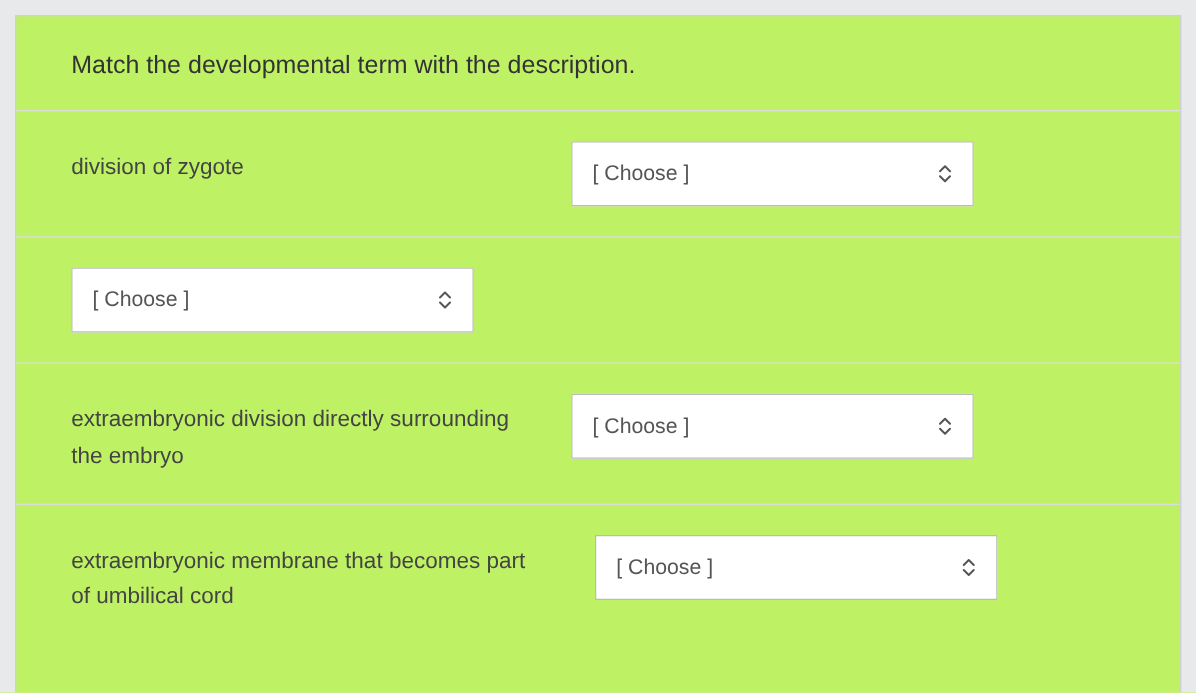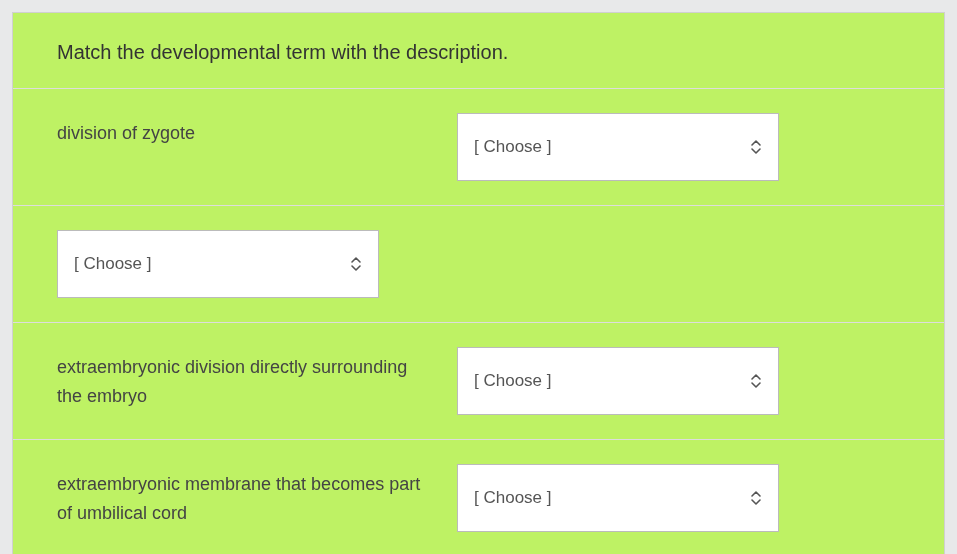--- a/index.html
+++ b/index.html
@@ -29,35 +29,36 @@
       border-bottom: 1px solid #ddd;
     }
     .match-row {
       display: flex;
       align-items: flex-start;
       padding: 24px 44px;
       border-bottom: 1px solid #ddd;
     }
     .match-row:last-child {
       border-bottom: none;
+      gap: 19px;
     }
     .description {
       flex: 0 0 400px;
       color: #444;
       font-size: 18px;
       line-height: 1.6;
       padding-top: 6px;
       padding-right: 20px;
     }
     .select-wrap {
       flex: 0 0 322px;
     }
     .select-box {
       width: 322px;
-      height: 68px;
+      height: 52px;
       background: #fff;
       border: 1px solid #bbb;
       display: flex;
       align-items: center;
       justify-content: space-between;
       padding: 0 16px;
       cursor: pointer;
       font-size: 17px;
       color: #555;
     }

